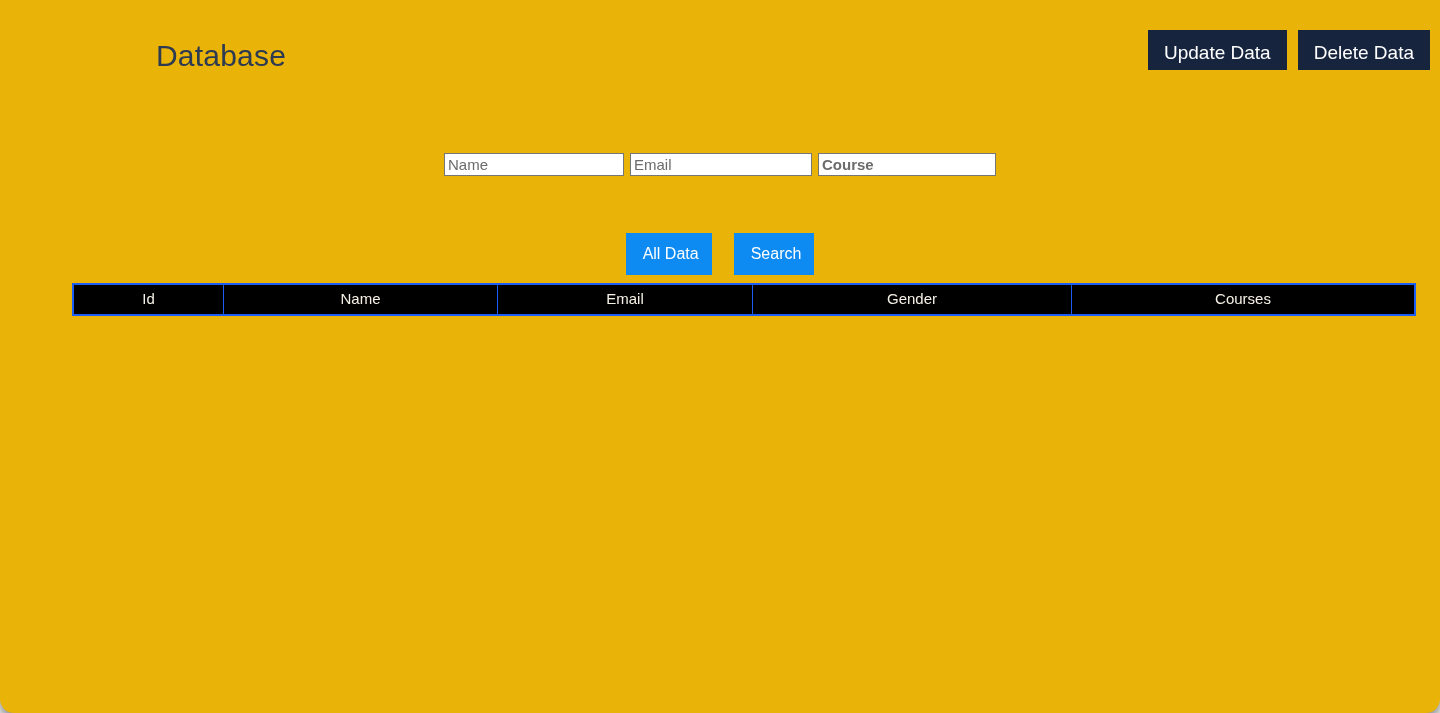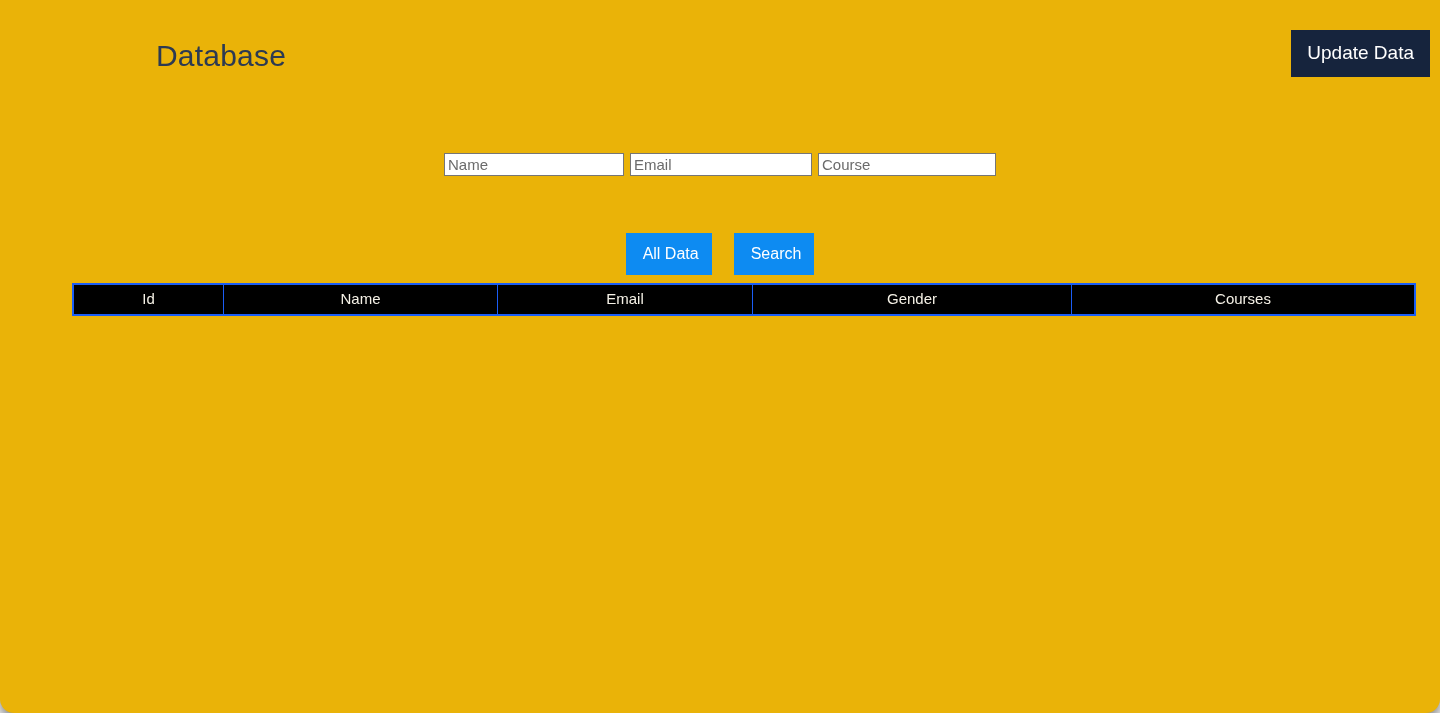--- a/index.html
+++ b/index.html
@@ -52,21 +52,21 @@
     align-items: flex-start;
     gap: 11px;
   }
   .nav-btn {
     background: #16243d;
     color: #ffffff;
     border: none;
     font-family: "Liberation Sans", sans-serif;
     font-size: 19px;
     line-height: 22px;
-    padding: 12px 16px 13px 16px;
+    padding: 12px 16px 6px 16px;
     cursor: pointer;
     white-space: nowrap;
     border-radius: 0;
   }
 
   
   .form-row {
     position: absolute;
     top: 153px;
     left: 0;
@@ -87,21 +87,21 @@
     padding: 2px 3px;
     height: 17px;
     box-sizing: content-box;
   }
   .txt-input::placeholder {
     color: #6b6b6b;
     opacity: 1;
   }
   .input-name  { width: 172px; }
   .input-email { width: 174px; }
-  .input-course{ width: 170px; }
+  .input-course{ width: 170px; font-weight: bold; }
 
   
   .action-row {
     position: absolute;
     top: 233px;
     left: 0;
     width: 1440px;
     display: flex;
     justify-content: center;
     align-items: flex-start;
@@ -157,20 +157,21 @@
 </head>
 <body>
 
 <div class="page">
 
   <div class="header">
     <div class="app-title">Database</div>
 
     <div class="header-actions">
       <button class="nav-btn">Update Data</button>
+      <button class="nav-btn">Delete Data</button>
     </div>
   </div>
 
   <div class="form-row">
     <input type="text" class="txt-input input-name" placeholder="Name" style="">
     <input type="text" class="txt-input input-email" placeholder="Email" style="">
     <input type="text" class="txt-input input-course" placeholder="Course" style="">
   </div>
 
   <div class="action-row">

